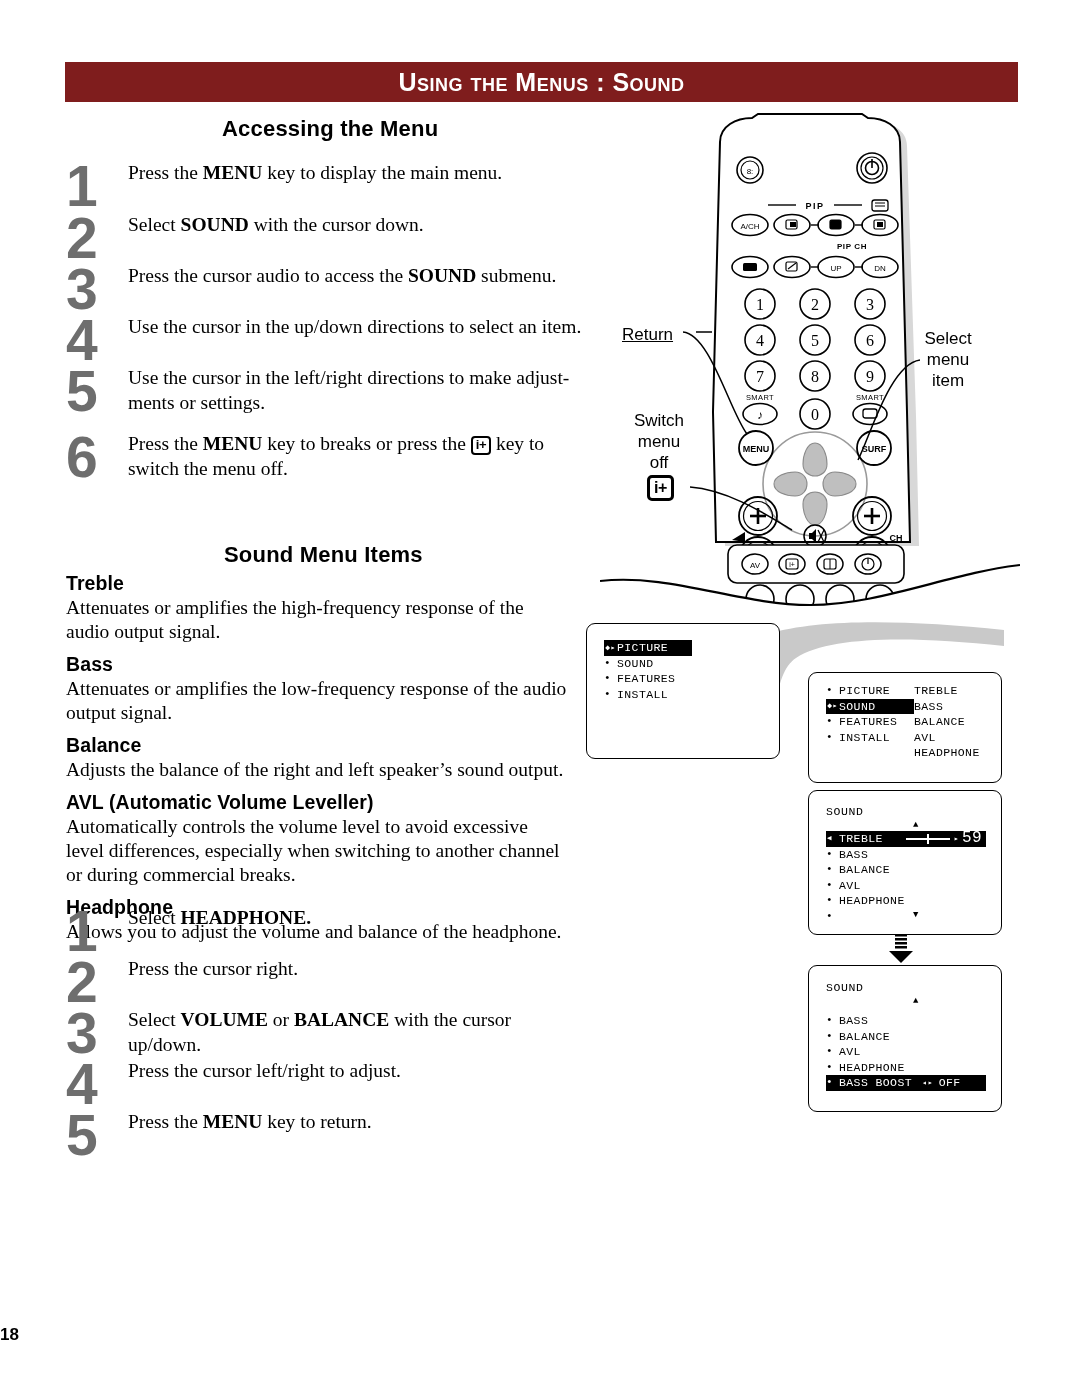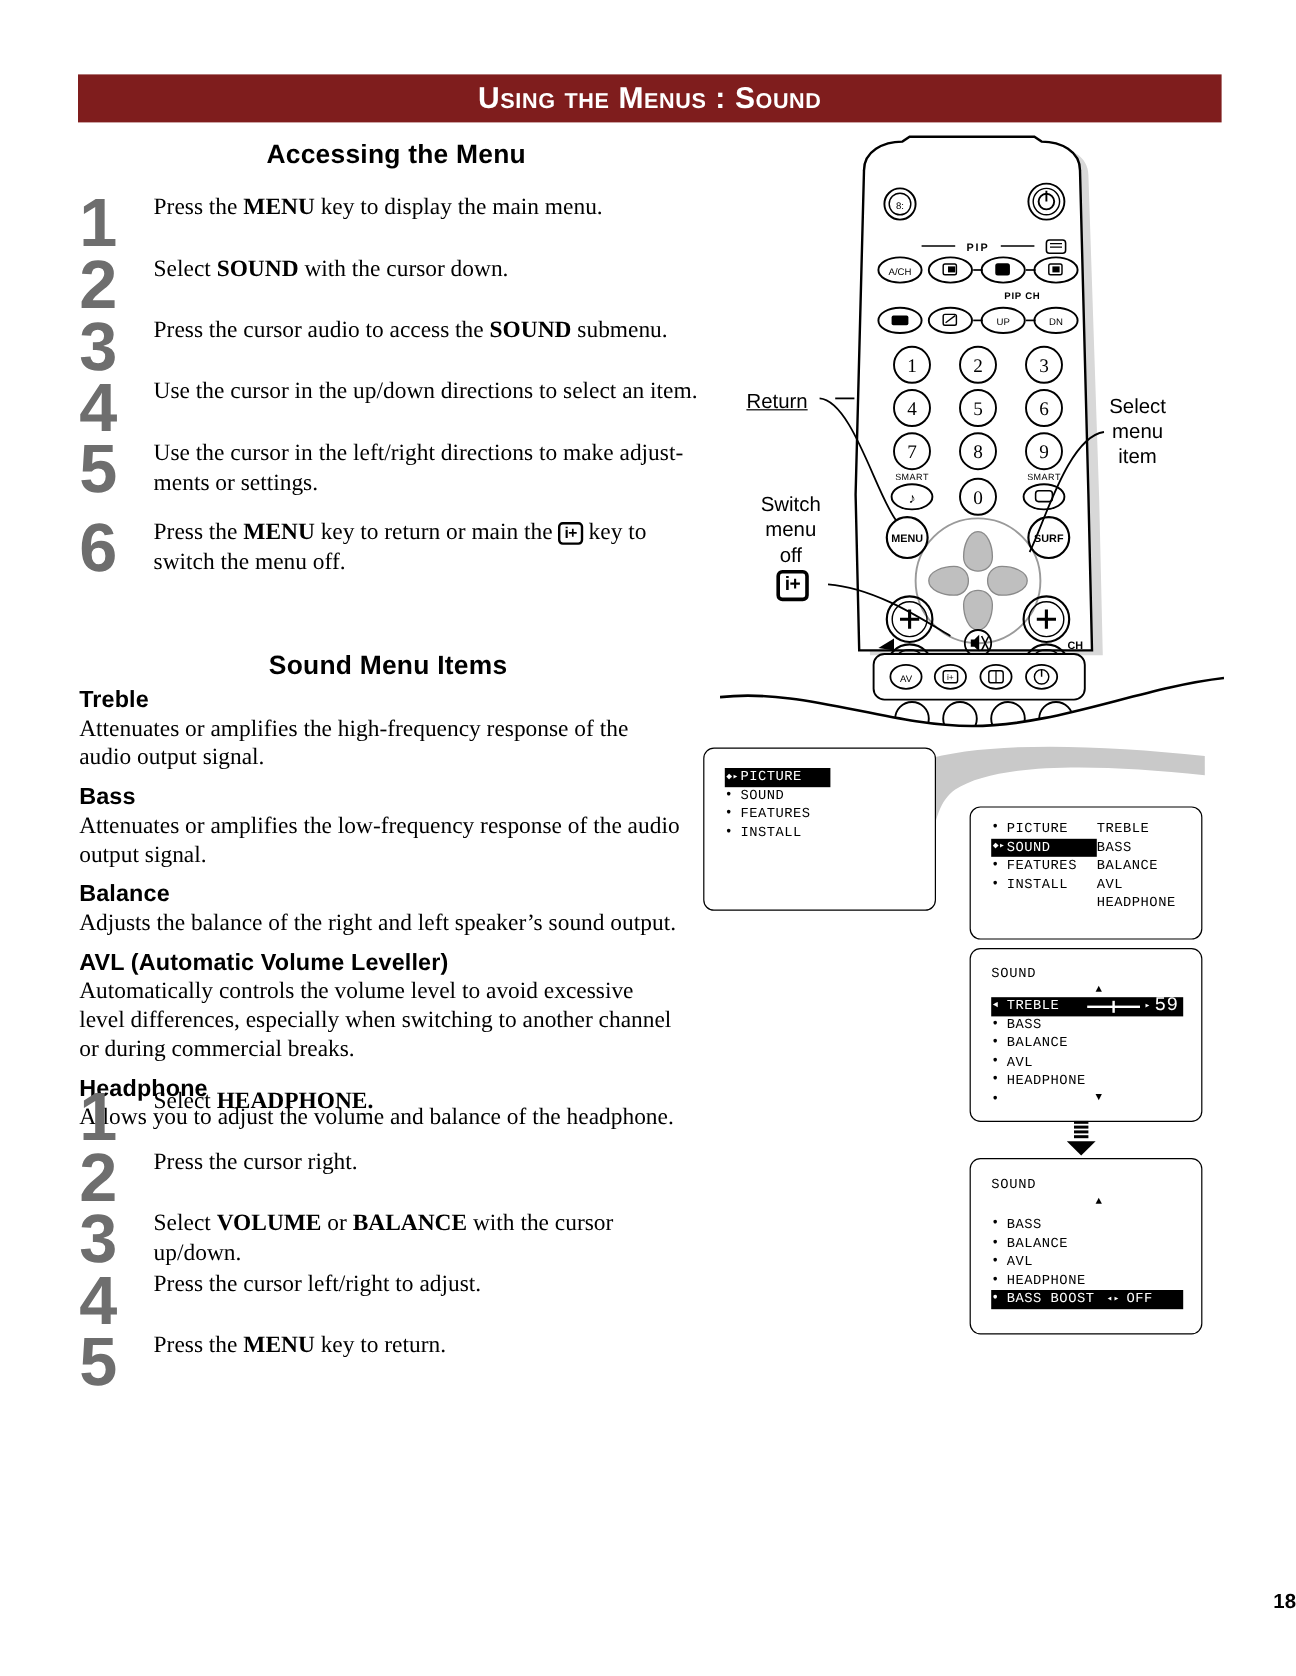--- a/index.html
+++ b/index.html
@@ -122,21 +122,21 @@
     line-height: 24px;
     margin-top: 1px;
   }
 
   
   .page-num {
     position: absolute;
     left: 0;
     top: 1325px;
     width: 1080px;
-    text-align: right;
+    text-align: left;
     font-family: "Liberation Sans", sans-serif;
     font-weight: bold;
     font-size: 17px;
   }
 
   
   .remote-wrap {
     position: absolute;
     left: 600px;
     top: 112px;
@@ -312,21 +312,21 @@
     <div class="step-text">Use the cursor in the up/down directions to select an item.</div>
   </div>
 
   <div class="step" style="height:66px;">
     <div class="step-num">5</div>
     <div class="step-text">Use the cursor in the left/right directions to make adjust-ments or settings.</div>
   </div>
 
   <div class="step" style="height:56px;">
     <div class="step-num">6</div>
-    <div class="step-text"><span>Press the </span><b>MENU</b><span> key to return or main the </span><span class="key-iplus">i+</span><span> key to switch the menu off.</span></div>
+    <div class="step-text"><span>Press the </span><b>MENU</b><span> key to breaks or press the </span><span class="key-iplus">i+</span><span> key to switch the menu off.</span></div>
   </div>
 
 </div>
 
 <div class="h-sound-items">Sound Menu Items</div>
 
 <div class="menu-items">
   <div class="mi-title" style="margin-top:0;">Treble</div>
   <div class="mi-body">Attenuates or amplifies the high-frequency response of the audio output signal.</div>
 

